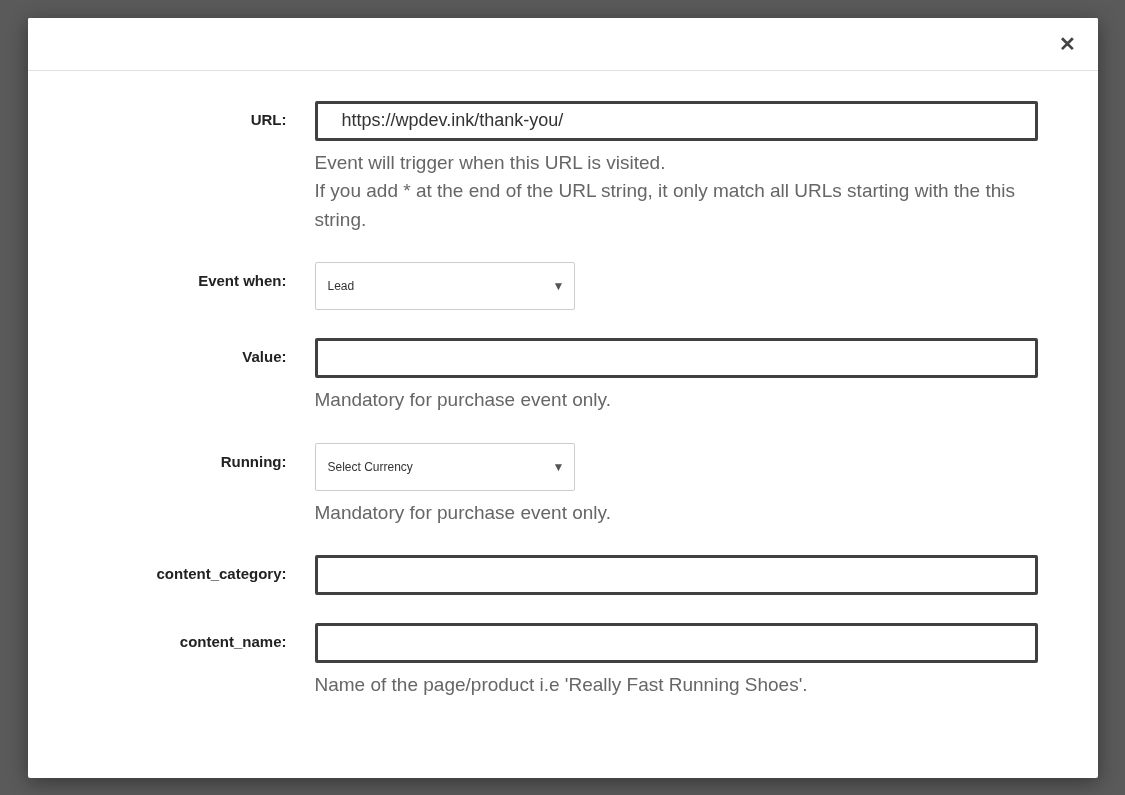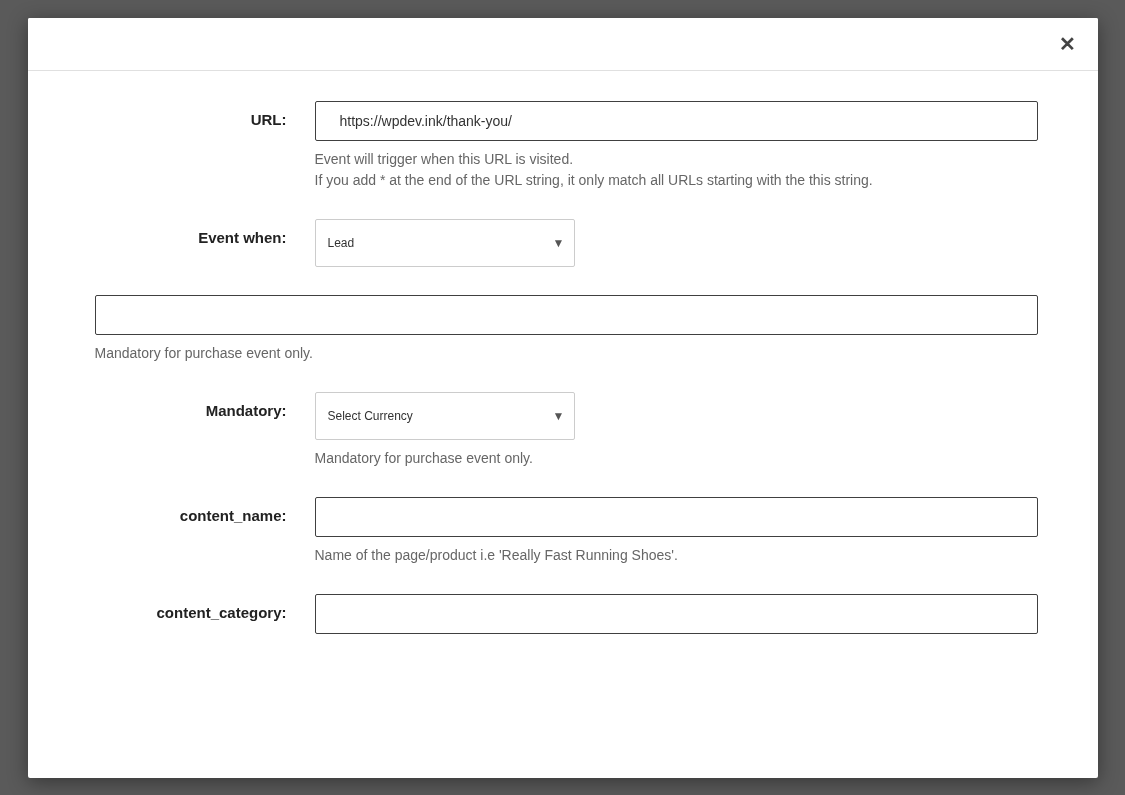--- a/index.html
+++ b/index.html
@@ -102,31 +102,31 @@
       color: #222;
     }
 
     .form-field {
       flex: 1;
     }
 
     .form-input {
       width: 100%;
       padding: 8px 24px;
-      border: 1px solid #404040;
+      border: 3px solid #404040;
       border-radius: 2px;
-      font-size: 14px;
+      font-size: 18px;
       color: #333;
       outline: none;
       height: 40px;
     }
 
     .form-hint {
       margin-top: 8px;
-      font-size: 14px;
+      font-size: 19px;
       color: #666;
       line-height: 1.5;
     }
 
     .form-select-wrapper {
       position: relative;
       display: inline-block;
       width: 260px;
     }
 
@@ -188,54 +188,55 @@
               <option>InitiateCheckout</option>
               <option>ViewContent</option>
               <option>Search</option>
             </select>
             <span class="select-arrow">▼</span>
           </div>
         </div>
       </div>
 
       <div class="form-row">
+        <div class="form-label">Value:</div>
         <div class="form-field">
           <input class="form-input" type="text" style="">
           <div class="form-hint">Mandatory for purchase event only.</div>
         </div>
       </div>
 
       <div class="form-row">
-        <div class="form-label">Mandatory:</div>
+        <div class="form-label">Running:</div>
         <div class="form-field">
           <div class="form-select-wrapper">
             <select class="form-select">
               <option>Select Currency</option>
               <option>USD</option>
               <option>EUR</option>
               <option>GBP</option>
               <option>AUD</option>
               <option>CAD</option>
             </select>
             <span class="select-arrow">▼</span>
           </div>
           <div class="form-hint">Mandatory for purchase event only.</div>
         </div>
       </div>
 
       <div class="form-row">
+        <div class="form-label">content_category:</div>
+        <div class="form-field">
+          <input class="form-input" type="text" style="">
+        </div>
+      </div>
+
+      <div class="form-row">
         <div class="form-label">content_name:</div>
         <div class="form-field">
           <input class="form-input" type="text" style="">
           <div class="form-hint">Name of the page/product i.e 'Really Fast Running Shoes'.</div>
-        </div>
-      </div>
-
-      <div class="form-row">
-        <div class="form-label">content_category:</div>
-        <div class="form-field">
-          <input class="form-input" type="text" style="">
         </div>
       </div>
 
     </div>
   </div>
 </div>
 
 </body></html>

